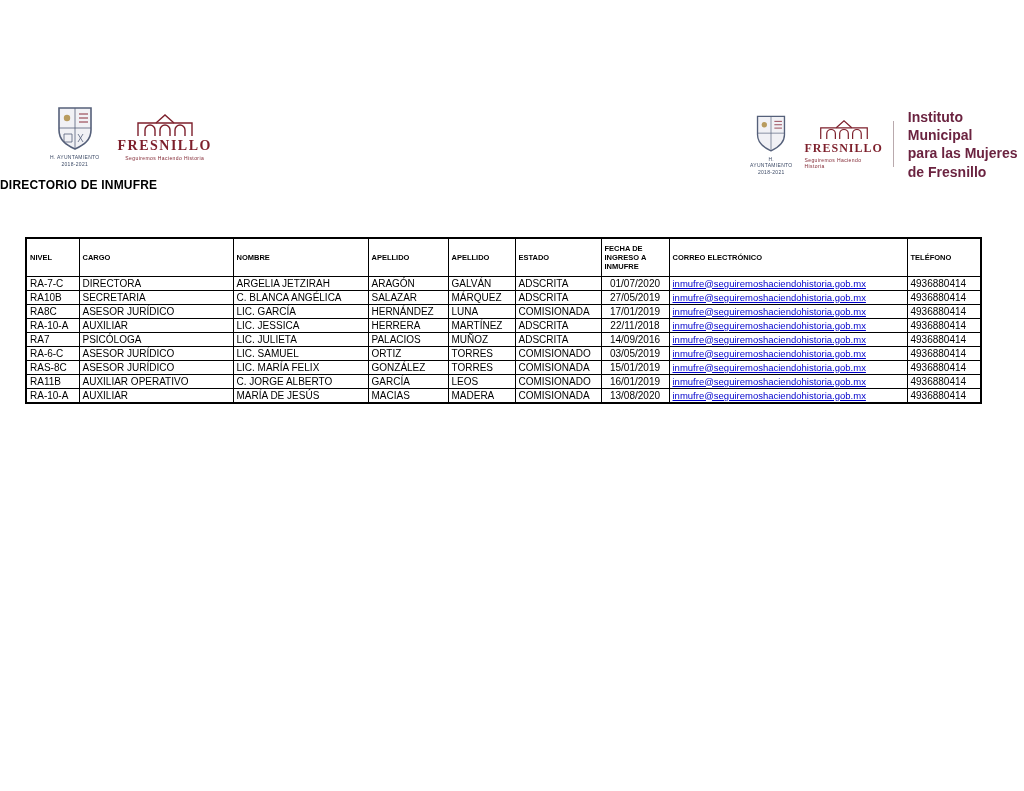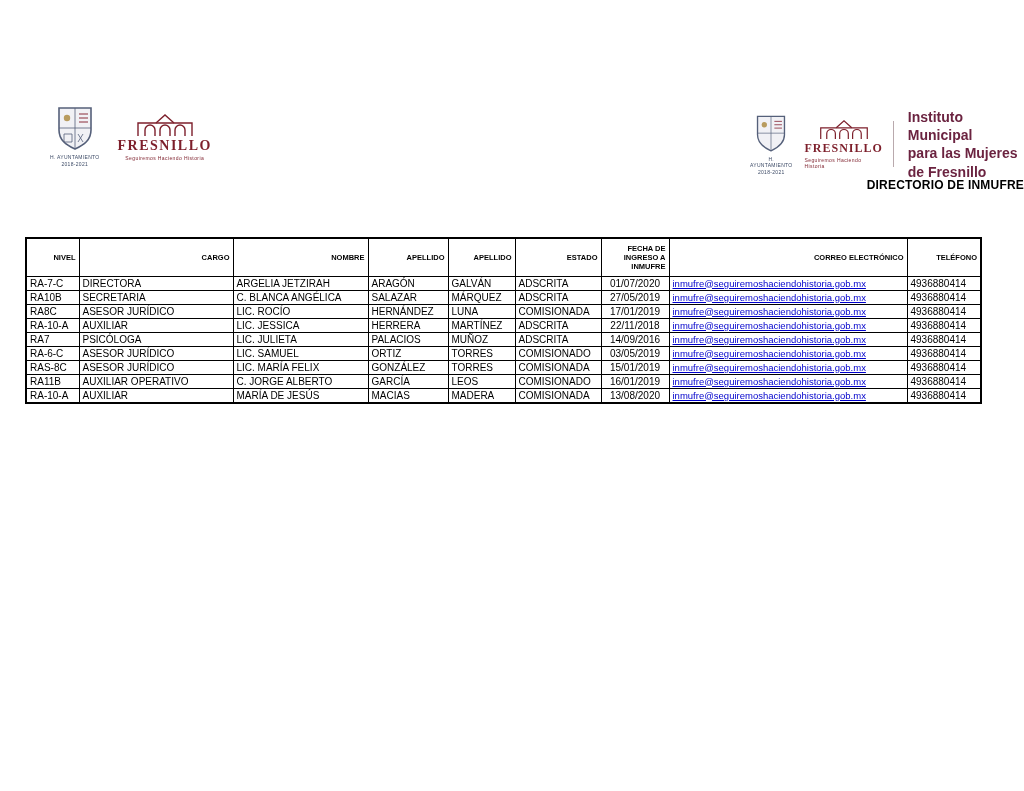--- a/index.html
+++ b/index.html
@@ -40,37 +40,37 @@
   .vdiv { width:1px; height:46px; background:#b9a9ad; }
 
   .institute {
     font-size:14px; font-weight:bold; color:#6b2340;
     line-height:1.3; white-space:pre-line; padding-left:4px;
   }
 
   
   .title {
     position:absolute; left:0; right:0; top:178px;
-    text-align:right; font-size:12px; font-weight:bold; color:#000;
+    text-align:left; font-size:12px; font-weight:bold; color:#000;
     letter-spacing:0.2px;
   }
 
   
   .table-wrap { position:absolute; left:25px; top:237px; width:957px; }
   table.dir-table {
     border-collapse:collapse; table-layout:fixed; width:955px;
     border:2px solid #000;
   }
   .dir-table th, .dir-table td {
     border:1px solid #000;
     overflow:hidden; white-space:nowrap;
     padding:0 3px;
   }
   .dir-table th {
-    height:38px; font-size:7.5px; font-weight:bold; text-align:right;
+    height:38px; font-size:7.5px; font-weight:bold; text-align:left;
     vertical-align:middle; line-height:1.2; white-space:pre-line;
   }
   .dir-table td {
     height:13px; font-size:10px; line-height:13px; text-align:left;
     vertical-align:middle;
   }
   .dir-table td.c6 { text-align:center;margin-left:32px; }
   .dir-table td.c7 a {
     color:#0000cc; text-decoration:underline; font-size:9.5px;
   }
@@ -189,21 +189,21 @@
             <td class="c3">SALAZAR</td>
             <td class="c4">MÁRQUEZ</td>
             <td class="c5">ADSCRITA</td>
             <td class="c6">27/05/2019</td>
             <td class="c7"><a href="#">inmufre@seguiremoshaciendohistoria.gob.mx</a></td>
             <td class="c8">4936880414</td>
           </tr>
           <tr>
             <td class="c0">RA8C</td>
             <td class="c1">ASESOR JURÍDICO</td>
-            <td class="c2">LIC. ROCÍO</td>
+            <td class="c2">LIC. GARCÍA</td>
             <td class="c3">HERNÁNDEZ</td>
             <td class="c4">LUNA</td>
             <td class="c5">COMISIONADA</td>
             <td class="c6">17/01/2019</td>
             <td class="c7"><a href="#">inmufre@seguiremoshaciendohistoria.gob.mx</a></td>
             <td class="c8">4936880414</td>
           </tr>
           <tr>
             <td class="c0">RA-10-A</td>
             <td class="c1">AUXILIAR</td>

